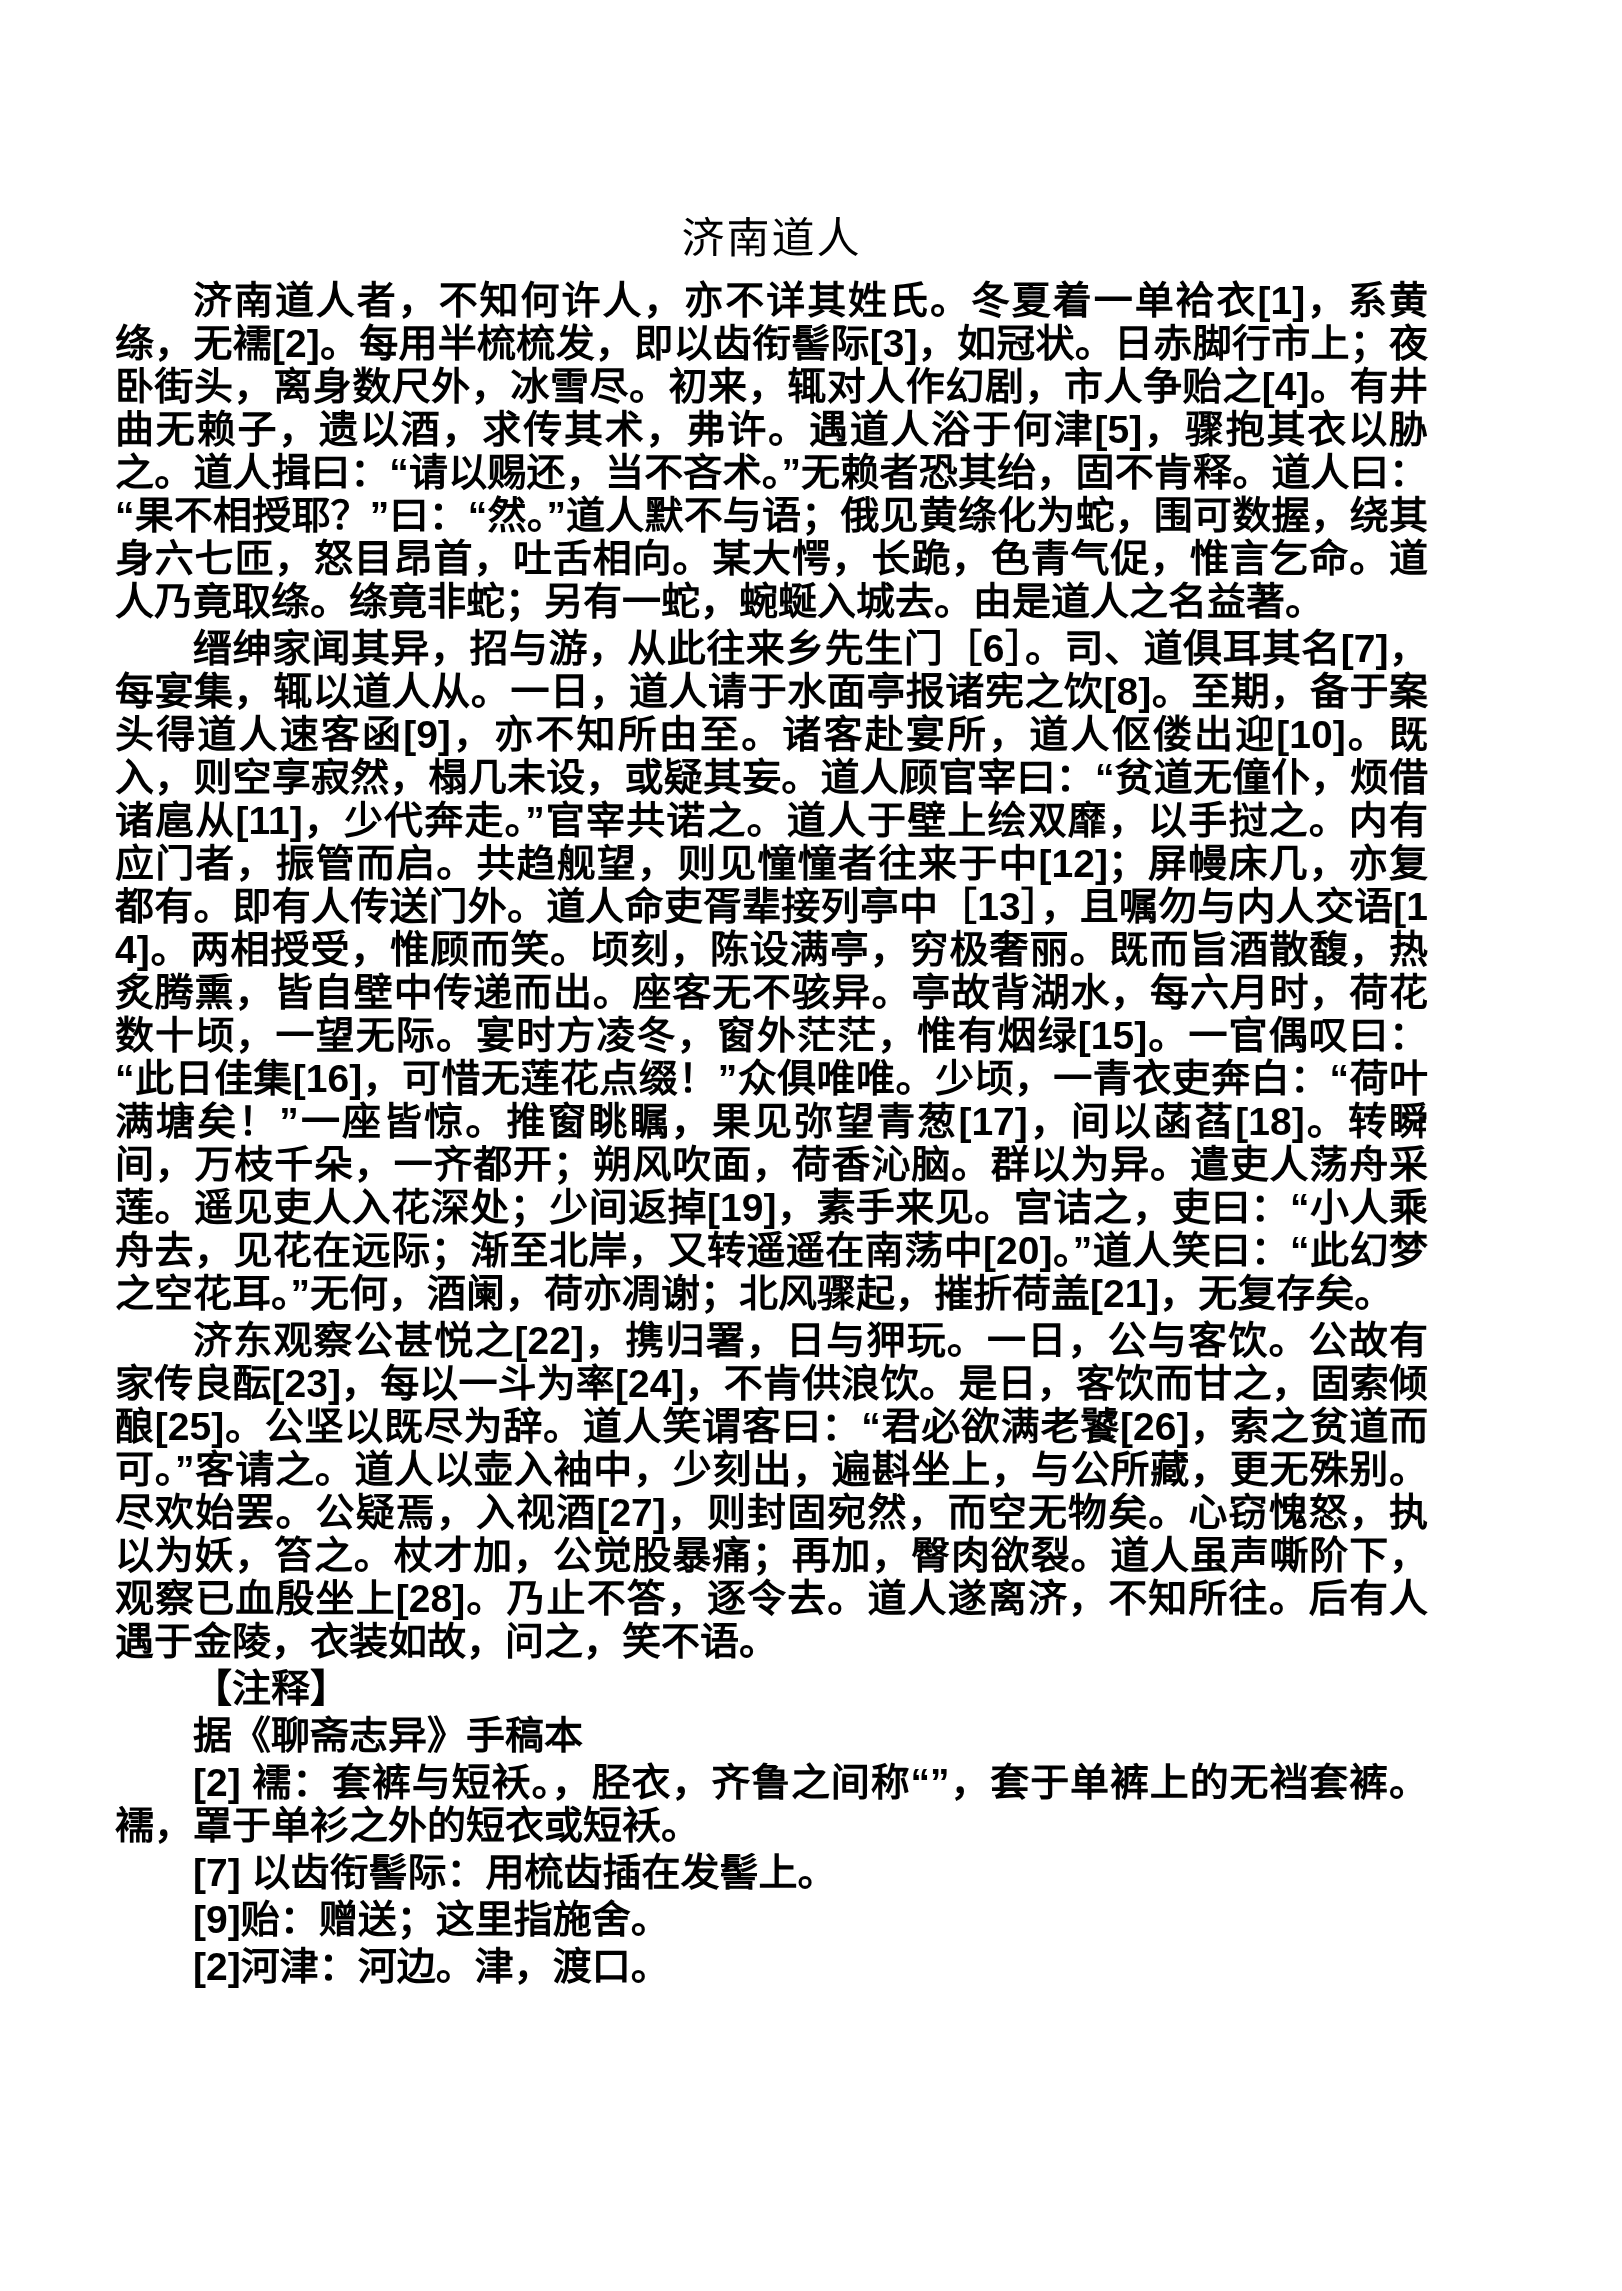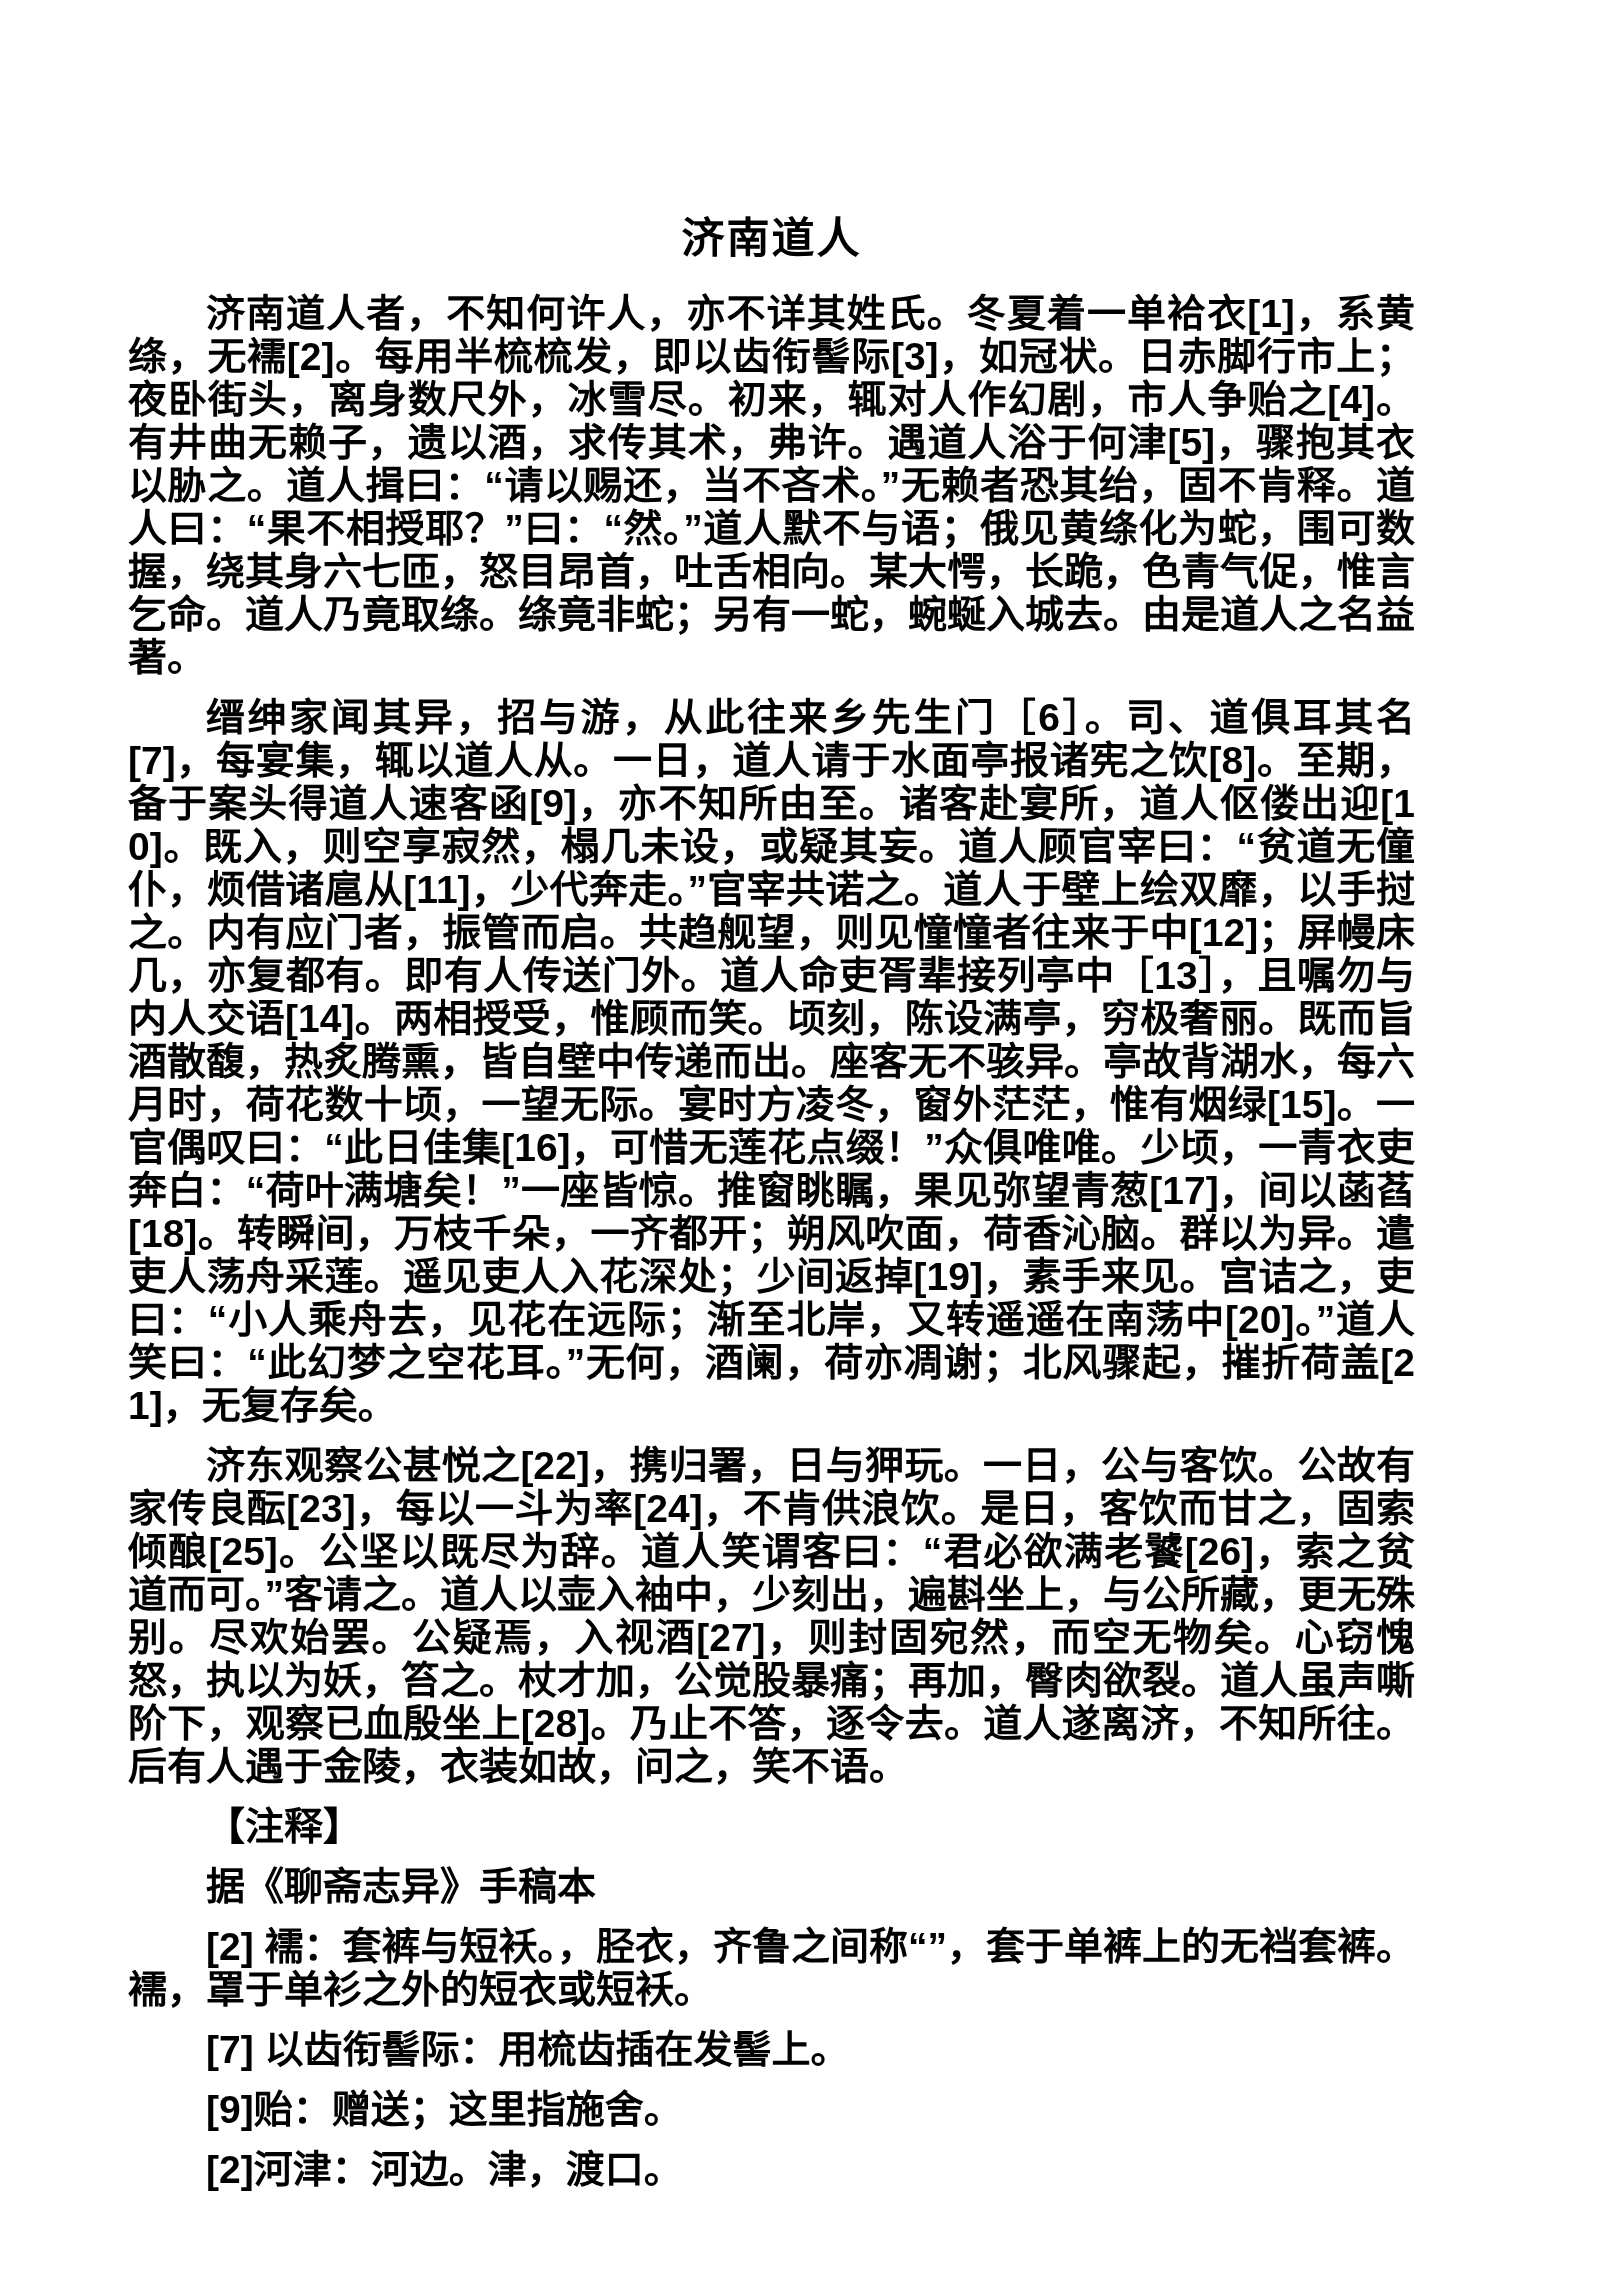--- a/index.html
+++ b/index.html
@@ -17,35 +17,35 @@
     color: #000000;
   }
   .page-title {
     position: absolute;
     top: 214px;
     left: 111px;
     width: 1321px;
     margin: 0;
     font-size: 43px;
     line-height: 49px;
-    font-weight: bold;
+    font-weight: normal;
     text-align: center;
     letter-spacing: 2px;
   }
   .text-block {
     position: absolute;
     top: 275px;
     left: 111px;
     width: 1321px;
     font-size: 39px;
     line-height: 43px;
     font-weight: 600;
   }
   .text-block p {
-    margin: 17px;
+    margin: 4px;
     padding: 0;
     text-indent: 2em;
     text-align: justify;
     text-justify: inter-character;
     word-break: break-all;
   }
   .text-block p.single {
     text-align: left;
   }
 </style>

